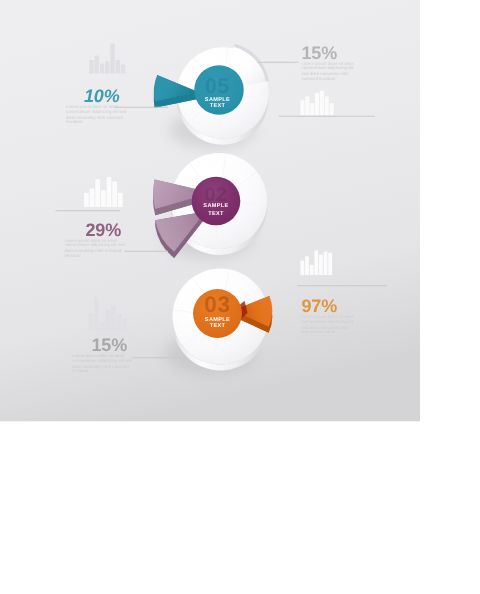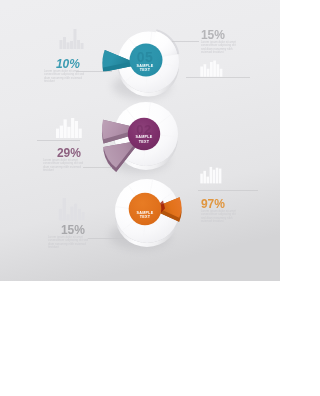--- a/index.html
+++ b/index.html
@@ -240,17 +240,20 @@
       <div class="hublabel" style="color:#ffffff;font-size:3.7px;line-height:4.25px;">SAMPLE</div>
       <div class="hublabel" style="color:#ffffff;font-size:3.7px;line-height:4.25px;">TEXT</div>
     </div>
 <div class="hubtext" style="left:118px;top:123px;width:52px;">
       <div class="hubnum" style="color:rgba(80,22,68,0.22);font-size:13px;line-height:14px;">02</div>
     </div>
     <div class="hubtext" style="left:118px;top:135.4px;width:52px;">
       <div class="hublabel" style="color:#ffffff;font-size:3.7px;line-height:4.25px;">SAMPLE</div>
       <div class="hublabel" style="color:#ffffff;font-size:3.7px;line-height:4.25px;">TEXT</div>
     </div>
+<div class="hubtext" style="left:119px;top:196px;width:52px;">
+      <div class="hubnum" style="color:rgba(130,50,4,0.35);font-size:15px;line-height:15px;">03</div>
+    </div>
     <div class="hubtext" style="left:119px;top:211.0px;width:52px;">
       <div class="hublabel" style="color:#ffffff;font-size:3.7px;line-height:4.25px;">SAMPLE</div>
       <div class="hublabel" style="color:#ffffff;font-size:3.7px;line-height:4.25px;">TEXT</div>
     </div>
 </div>
 
 </body></html>

